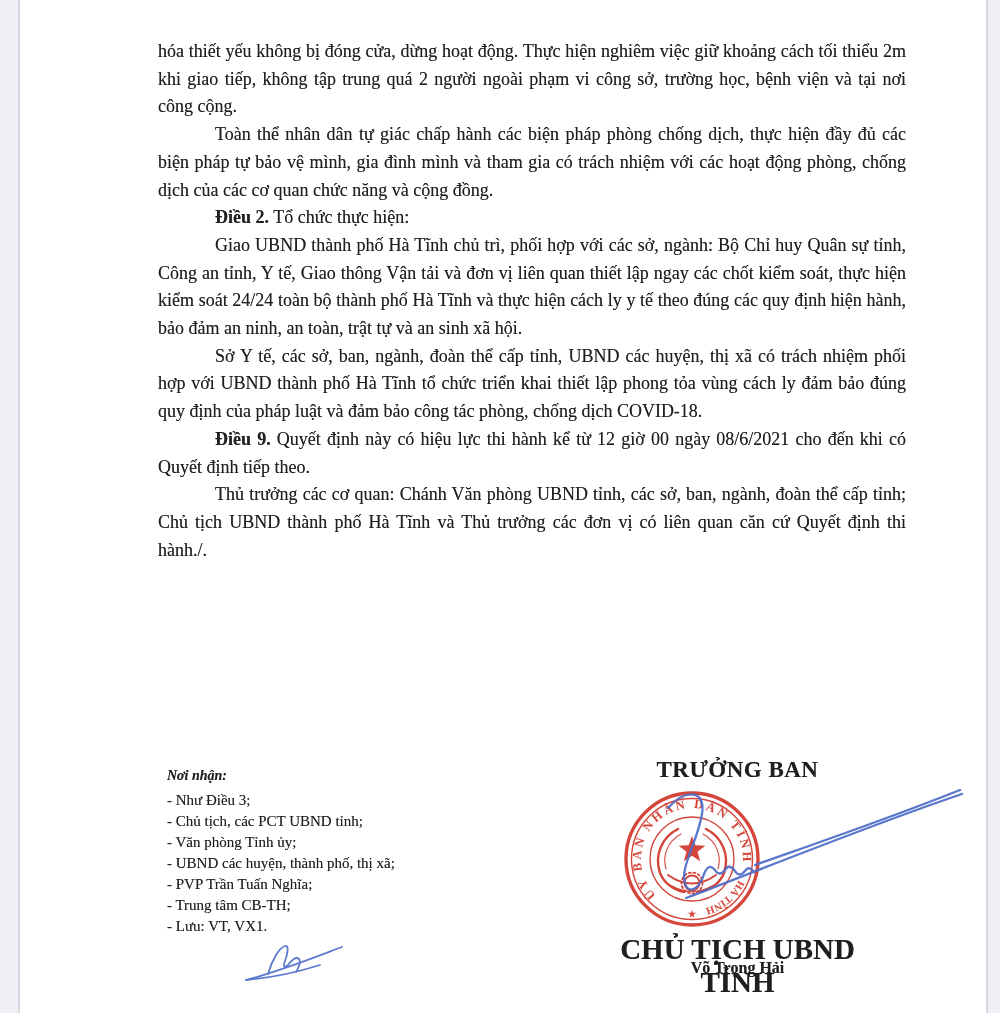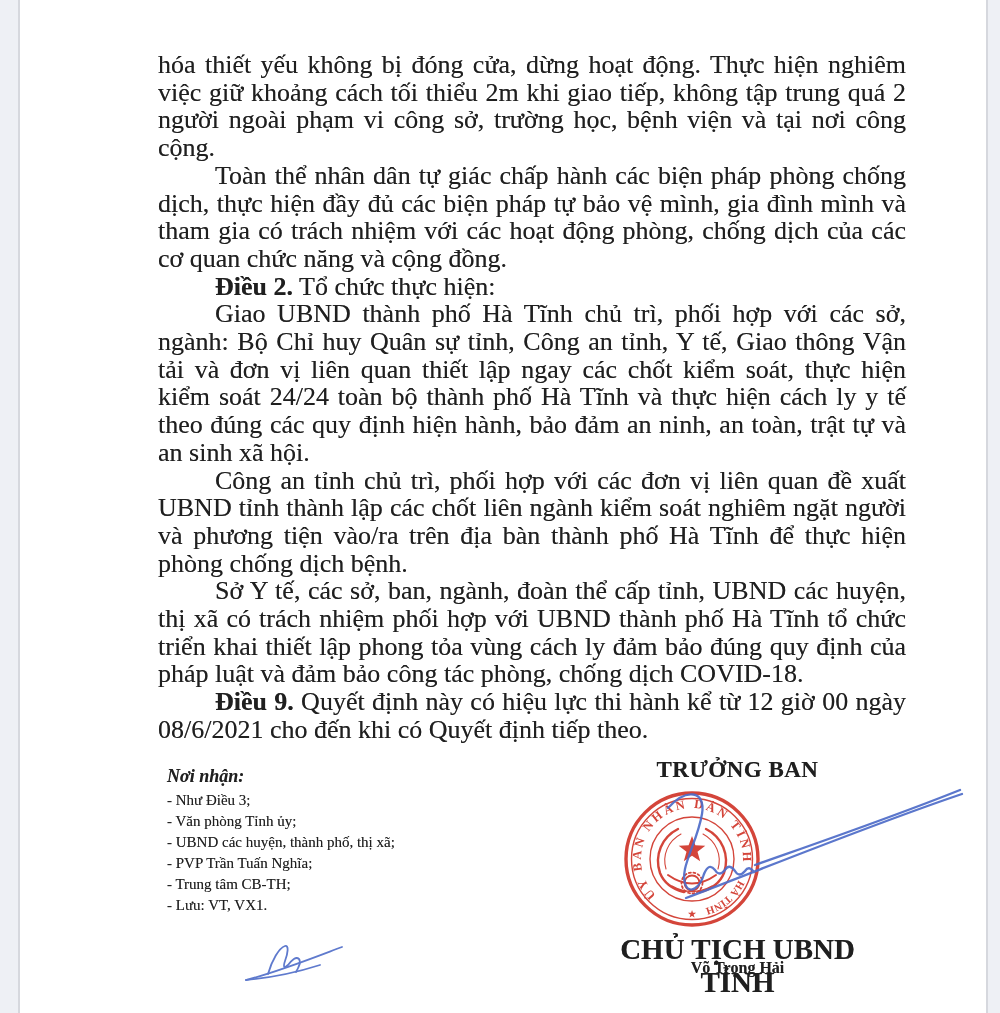--- a/index.html
+++ b/index.html
@@ -11,33 +11,33 @@
     position:relative;width:1000px;height:1013px;overflow:hidden;
     background:var(--page-bg);
     font-family:"Liberation Serif","DejaVu Serif",serif;
     color:var(--ink);
   }
   .edge{position:absolute;top:0;height:100%;background:var(--edge-bg);}
   .edge.left{left:0;width:18px;border-right:2px solid var(--edge-line);}
   .edge.right{right:0;width:12px;border-left:2px solid var(--edge-line);}
 
   .doc-body{
-    position:absolute;left:158px;top:51px;width:748px;
-    font-size:26px;line-height:27.7px;text-align:justify;
+    position:absolute;left:158px;top:38px;width:748px;
+    font-size:18px;line-height:27.7px;text-align:justify;
     text-shadow:0 0 .5px rgba(25,25,25,.55);
   }
   .para{margin:0;}
   .para.indent{text-indent:57px;}
   .para b{font-weight:bold;font-family:Liberation Serif, serif;}
 
   .recipients{
     position:absolute;left:167px;top:766px;
     text-shadow:0 0 .4px rgba(25,25,25,.5);
   }
-  .recipients-title{font-size:18px;line-height:20px;font-weight:bold;font-style:italic;margin:0 0 4px 0;}
+  .recipients-title{font-size:14px;line-height:20px;font-weight:bold;font-style:italic;margin:0 0 4px 0;}
   .recipient{font-size:15px;line-height:21px;white-space:nowrap;}
 
   .sign-block{
     position:absolute;left:580px;top:757px;width:315px;height:240px;
     text-align:center;text-shadow:0 0 .4px rgba(25,25,25,.5);
   }
   .approver-title{font-size:23px;line-height:26px;font-weight:bold;letter-spacing:.5px;margin:0;text-align:center;}
   .signer-title{position:absolute;top:176px;left:0;width:100%;font-size:29px;font-weight:bold;margin:0;}
   .signer-name{position:absolute;top:202px;left:0;width:100%;font-size:16px;font-weight:bold;margin:0;}
 
@@ -58,35 +58,36 @@
   <div class="doc-body">
 
       <p class="para"><b></b><span>hóa thiết yếu không bị đóng cửa, dừng hoạt động. Thực hiện nghiêm việc giữ khoảng cách tối thiểu 2m khi giao tiếp, không tập trung quá 2 người ngoài phạm vi công sở, trường học, bệnh viện và tại nơi công cộng.</span></p>
 
       <p class="para indent"><b></b><span>Toàn thể nhân dân tự giác chấp hành các biện pháp phòng chống dịch, thực hiện đầy đủ các biện pháp tự bảo vệ mình, gia đình mình và tham gia có trách nhiệm với các hoạt động phòng, chống dịch của các cơ quan chức năng và cộng đồng.</span></p>
 
       <p class="para indent"><b>Điều 2.</b><span> Tổ chức thực hiện:</span></p>
 
       <p class="para indent"><b></b><span>Giao UBND thành phố Hà Tĩnh chủ trì, phối hợp với các sở, ngành: Bộ Chỉ huy Quân sự tỉnh, Công an tỉnh, Y tế, Giao thông Vận tải và đơn vị liên quan thiết lập ngay các chốt kiểm soát, thực hiện kiểm soát 24/24 toàn bộ thành phố Hà Tĩnh và thực hiện cách ly y tế theo đúng các quy định hiện hành, bảo đảm an ninh, an toàn, trật tự và an sinh xã hội.</span></p>
 
-      <p class="para indent"><b></b><span>Công an tỉnh chủ trì, phối hợp với các đơn vị liên quan đề xuất UBND tỉnh thành lập các chốt liên ngành kiểm soát nghiêm ngặt người và phương tiện vào/ra trên địa bàn thành phố Hà Tĩnh để thực hiện phòng chống dịch bệnh.</span></p>
 
       <p class="para indent"><b></b><span>Sở Y tế, các sở, ban, ngành, đoàn thể cấp tỉnh, UBND các huyện, thị xã có trách nhiệm phối hợp với UBND thành phố Hà Tĩnh tổ chức triển khai thiết lập phong tỏa vùng cách ly đảm bảo đúng quy định của pháp luật và đảm bảo công tác phòng, chống dịch COVID-18.</span></p>
 
       <p class="para indent"><b>Điều 9.</b><span> Quyết định này có hiệu lực thi hành kể từ 12 giờ 00 ngày 08/6/2021 cho đến khi có Quyết định tiếp theo.</span></p>
 
+      <p class="para indent"><b></b><span>Thủ trưởng các cơ quan: Chánh Văn phòng UBND tỉnh, các sở, ban, ngành, đoàn thể cấp tỉnh; Chủ tịch UBND thành phố Hà Tĩnh và Thủ trưởng các đơn vị có liên quan căn cứ Quyết định thi hành./.</span></p>
     </div>
 
   <div class="recipients">
     <p class="recipients-title">Nơi nhận:</p>
     <div>
 
         <div class="recipient">- Như Điều 3;</div>
 
 
+        <div class="recipient">- Chủ tịch, các PCT UBND tỉnh;</div>
 
         <div class="recipient">- Văn phòng Tỉnh ủy;</div>
 
         <div class="recipient">- UBND các huyện, thành phố, thị xã;</div>
 
         <div class="recipient">- PVP Trần Tuấn Nghĩa;</div>
 
         <div class="recipient">- Trung tâm CB-TH;</div>
 
         <div class="recipient">- Lưu: VT, VX1.</div>

